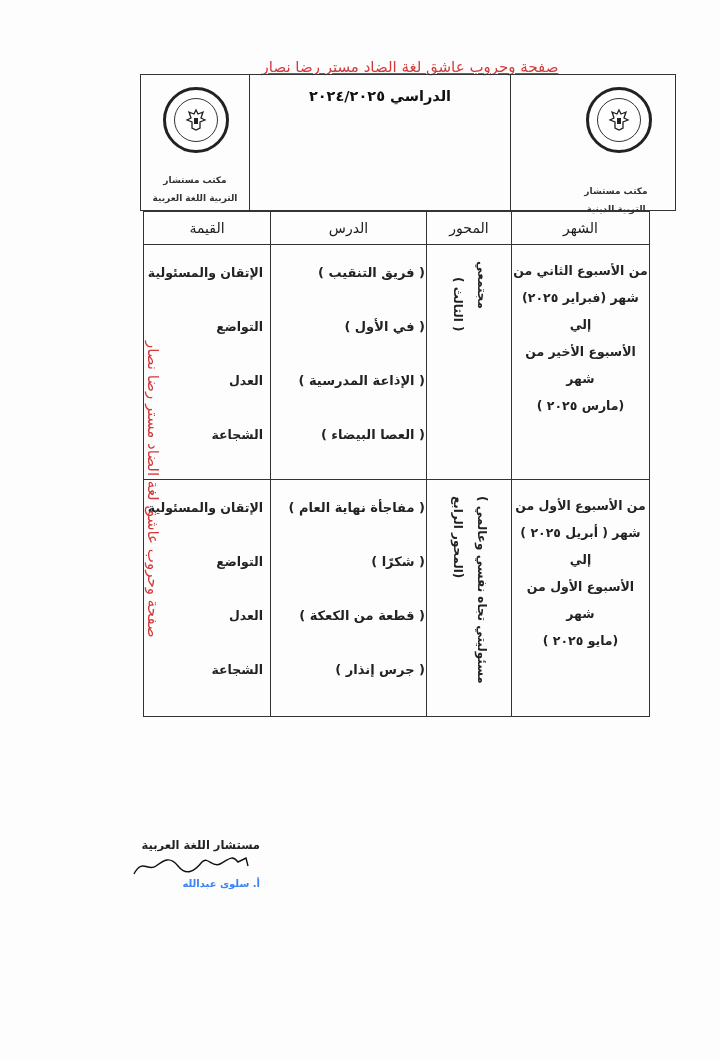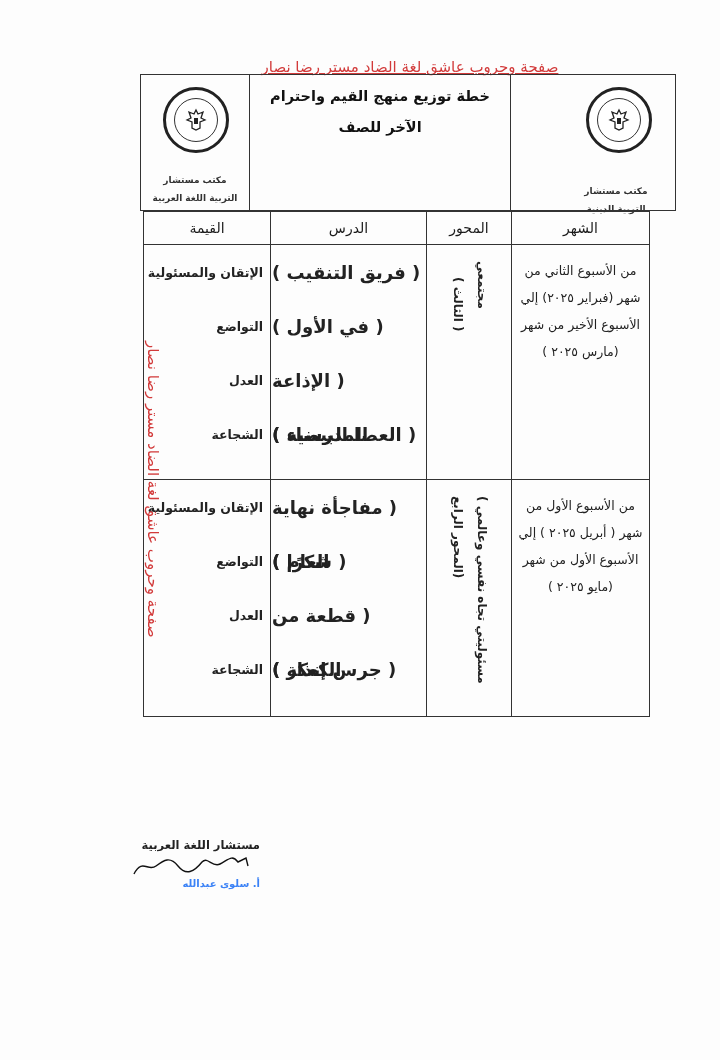--- a/index.html
+++ b/index.html
@@ -42,30 +42,30 @@
   table.plan {
     position: absolute; left: 143px; top: 211px; width: 506px; height: 476px;
     border-collapse: collapse; direction: rtl; table-layout: fixed;
   }
   table.plan th, table.plan td { border: 1.5px solid #333; vertical-align: top; }
   table.plan th { height: 30px; font-weight: normal; font-size: 14px; text-align: center; vertical-align: middle; }
   .col-month { width: 138px; }
   .col-axis { width: 85px; }
   .col-lesson { width: 156px; }
   .col-value { width: 127px; }
-  .month-cell { text-align: center; font-size: 12.5px; line-height: 27px; padding-top: 12px; font-weight: normal; color: #222; }
+  .month-cell { text-align: center; font-size: 12.5px; line-height: 27px; padding-top: 12px; font-weight: bold; color: #222; }
   .axis-cell { position: relative; }
   .axis-vertical {
     writing-mode: vertical-rl; font-size: 12px; font-weight: bold; position: absolute; top: 16px; color: #222;
     white-space: nowrap;
   }
   .axis-a { right: 22px; }
   .axis-b { right: 46px; }
   .lesson-list, .value-list { list-style: none; margin: 0; padding: 0; }
-  .lesson-list li { text-align: left; font-size: 18px; font-weight: bold; height: 54px; line-height: 54px; color: #222; }
+  .lesson-list li { text-align: right; font-size: 13px; font-weight: bold; height: 54px; line-height: 54px; color: #222; }
   .value-list li { text-align: right; padding-right: 6px; font-size: 12.5px; font-weight: bold; height: 54px; line-height: 54px; color: #222; }
   .row1 td { height: 221px; }
   .row2 td { height: 223px; }
   .lesson-list, .value-list { padding-top: 0; }
   .watermark-side {
     position: absolute; left: 144px; top: 258px; height: 380px; writing-mode: vertical-rl;
     color: #d23a3a; font-size: 15px; direction: rtl; white-space: nowrap;
     font-family: "DejaVu Sans", sans-serif;
   }
   .signature-block { position: absolute; left: 120px; top: 830px; width: 140px; text-align: right; direction: rtl; margin-top: 8px; }
@@ -89,21 +89,21 @@
           <rect x="9" y="10" width="4" height="6" fill="#222"></rect>
         </svg>
     </div>
   </div>
   <div class="office-label office-left">
     <div>مكتب مستشار</div>
     <div>التربية اللغة العربية</div>
   </div>
 
   <div class="title">
-    <div>خطة توزيع منهج القيم واحترام الآخر للصف</div>
+    <div>الدراسي ٢٠٢٤/٢٠٢٥</div>
   </div>
 
   <div class="logo logo-right">
     <div class="logo-inner">
       <svg width="22" height="24" viewBox="0 0 22 24">
           <path d="M11 2 L13 6 L18 4 L16 10 L20 12 L15 14 L15 20 L11 22 L7 20 L7 14 L2 12 L6 10 L4 4 L9 6 Z" fill="none" stroke="#222" stroke-width="1.3"></path>
           <rect x="9" y="10" width="4" height="6" fill="#222"></rect>
         </svg>
     </div>
   </div>

